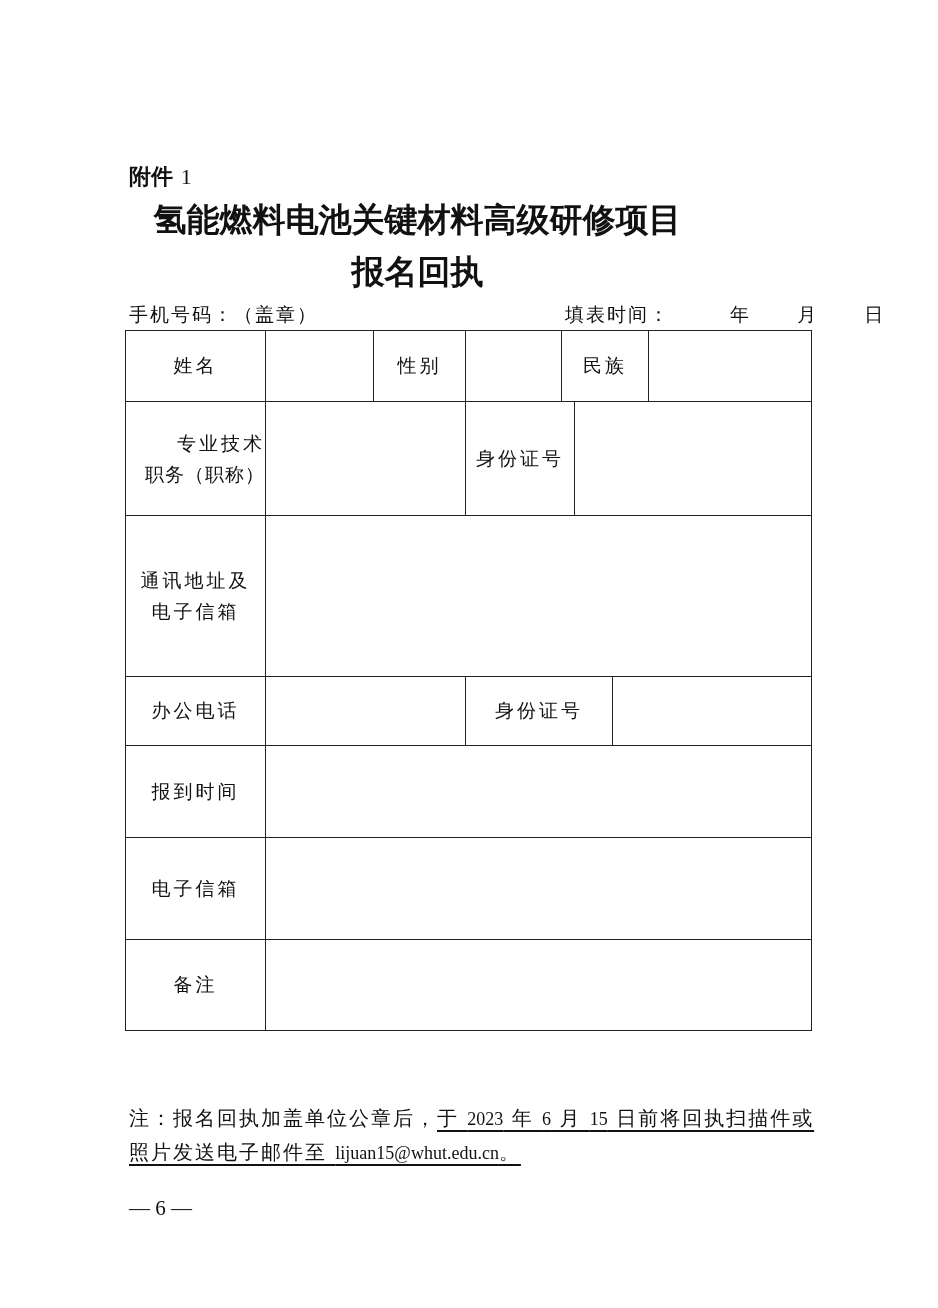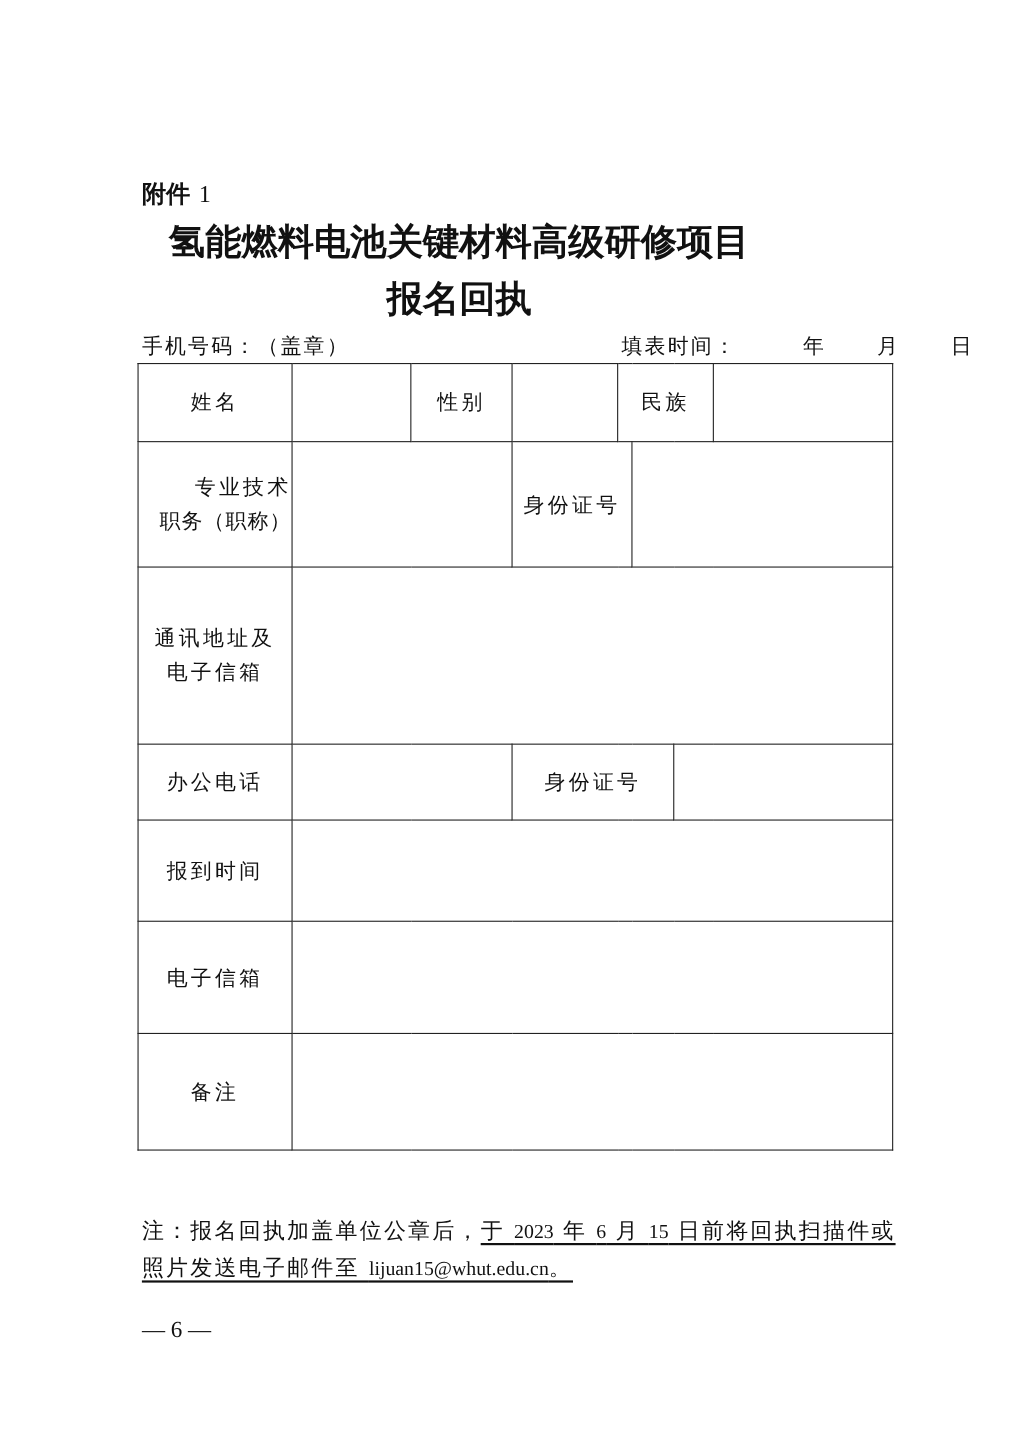--- a/index.html
+++ b/index.html
@@ -88,21 +88,21 @@
     <td colspan="2" class="cell"></td>
   </tr>
   <tr style="height:92px">
     <td>报到时间</td>
     <td colspan="7" class="cell"></td>
   </tr>
   <tr style="height:102px">
     <td>电子信箱</td>
     <td colspan="7" class="cell"></td>
   </tr>
-  <tr style="height:106px">
+  <tr style="height:91px">
     <td>备注</td>
     <td colspan="7" class="cell"></td>
   </tr>
 </tbody>
   </table>
 
 <div class="abs note">
   <span>注：报名回执加盖单位公章后，</span><span class="u"><span>于 </span><span class="latin">2023</span><span> 年 </span><span class="latin">6</span><span> 月 </span><span class="latin">15</span><span> 日前将回执扫描件或照片发送电子邮件至 </span><span class="latin">lijuan15@whut.edu.cn</span><span>。</span></span>
 </div>
 

